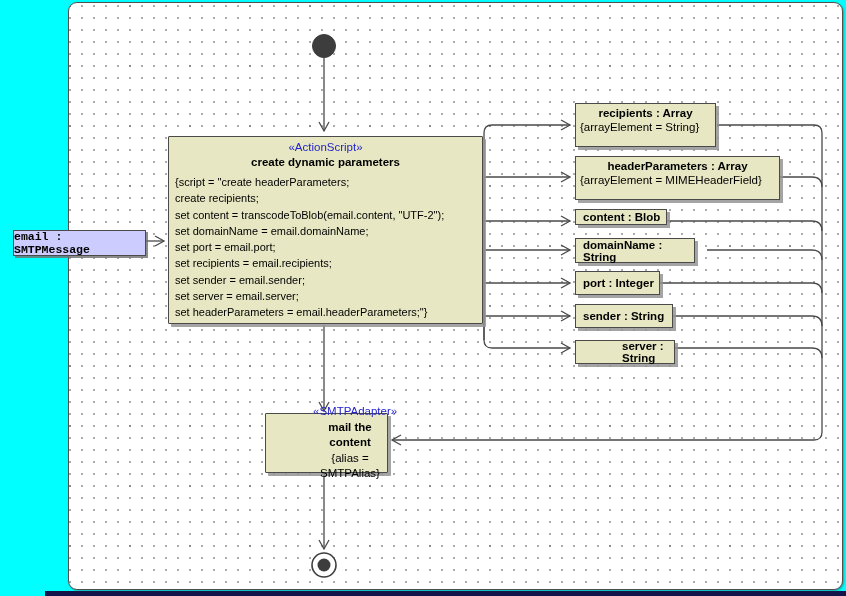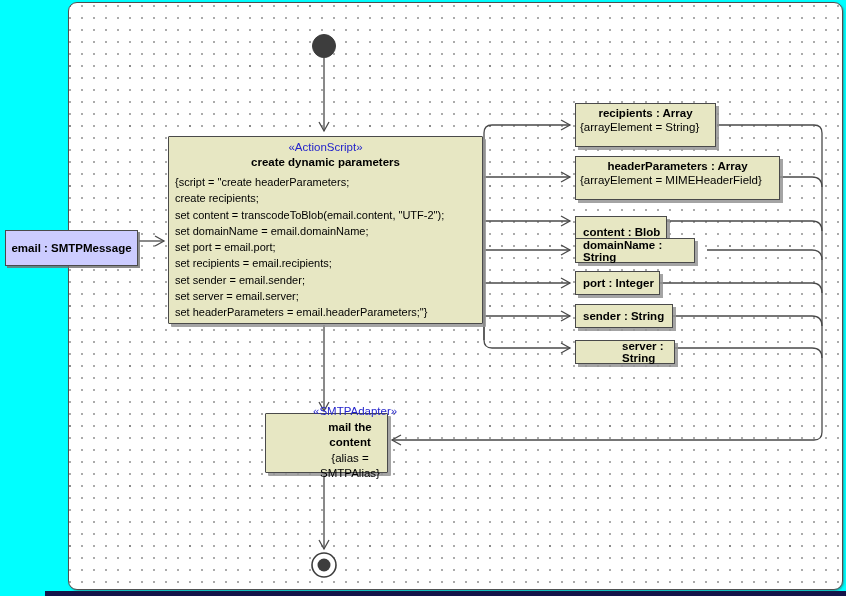--- a/index.html
+++ b/index.html
@@ -146,35 +146,35 @@
       <div>set content = transcodeToBlob(email.content, "UTF-2");</div>
       <div>set domainName = email.domainName;</div>
       <div>set port = email.port;</div>
       <div>set recipients = email.recipients;</div>
       <div>set sender = email.sender;</div>
       <div>set server = email.server;</div>
       <div>set headerParameters = email.headerParameters;"}</div>
     </div>
   </div>
 
-  <div class="pin-node" style="left:5px;top:230px;width:133px;height:36px;">
+  <div class="pin-node" style="left:13px;top:230px;width:133px;height:26px;font-family:Liberation Mono, monospace;">
     <span>email : SMTPMessage</span>
   </div>
 
   <div class="uml-node obj-double" style="left:575px;top:103px;width:141px;height:44px;">
     <div class="node-name">recipients : Array</div>
     <div class="tagline">{arrayElement = String}</div>
   </div>
 
   <div class="uml-node obj-double" style="left:575px;top:156px;width:205px;height:44px;">
     <div class="node-name">headerParameters : Array</div>
     <div class="tagline">{arrayElement = MIMEHeaderField}</div>
   </div>
 
-  <div class="uml-node obj-single" style="left:575px;top:216px;width:92px;height:32px;">
+  <div class="uml-node obj-single" style="left:575px;top:209px;width:92px;height:16px;">
     <span>content : Blob</span>
   </div>
 
   <div class="uml-node obj-single" style="left:575px;top:238px;width:120px;height:25px;">
     <span>domainName : String</span>
   </div>
 
   <div class="uml-node obj-single" style="left:575px;top:271px;width:85px;height:24px;">
     <span>port : Integer</span>
   </div>

